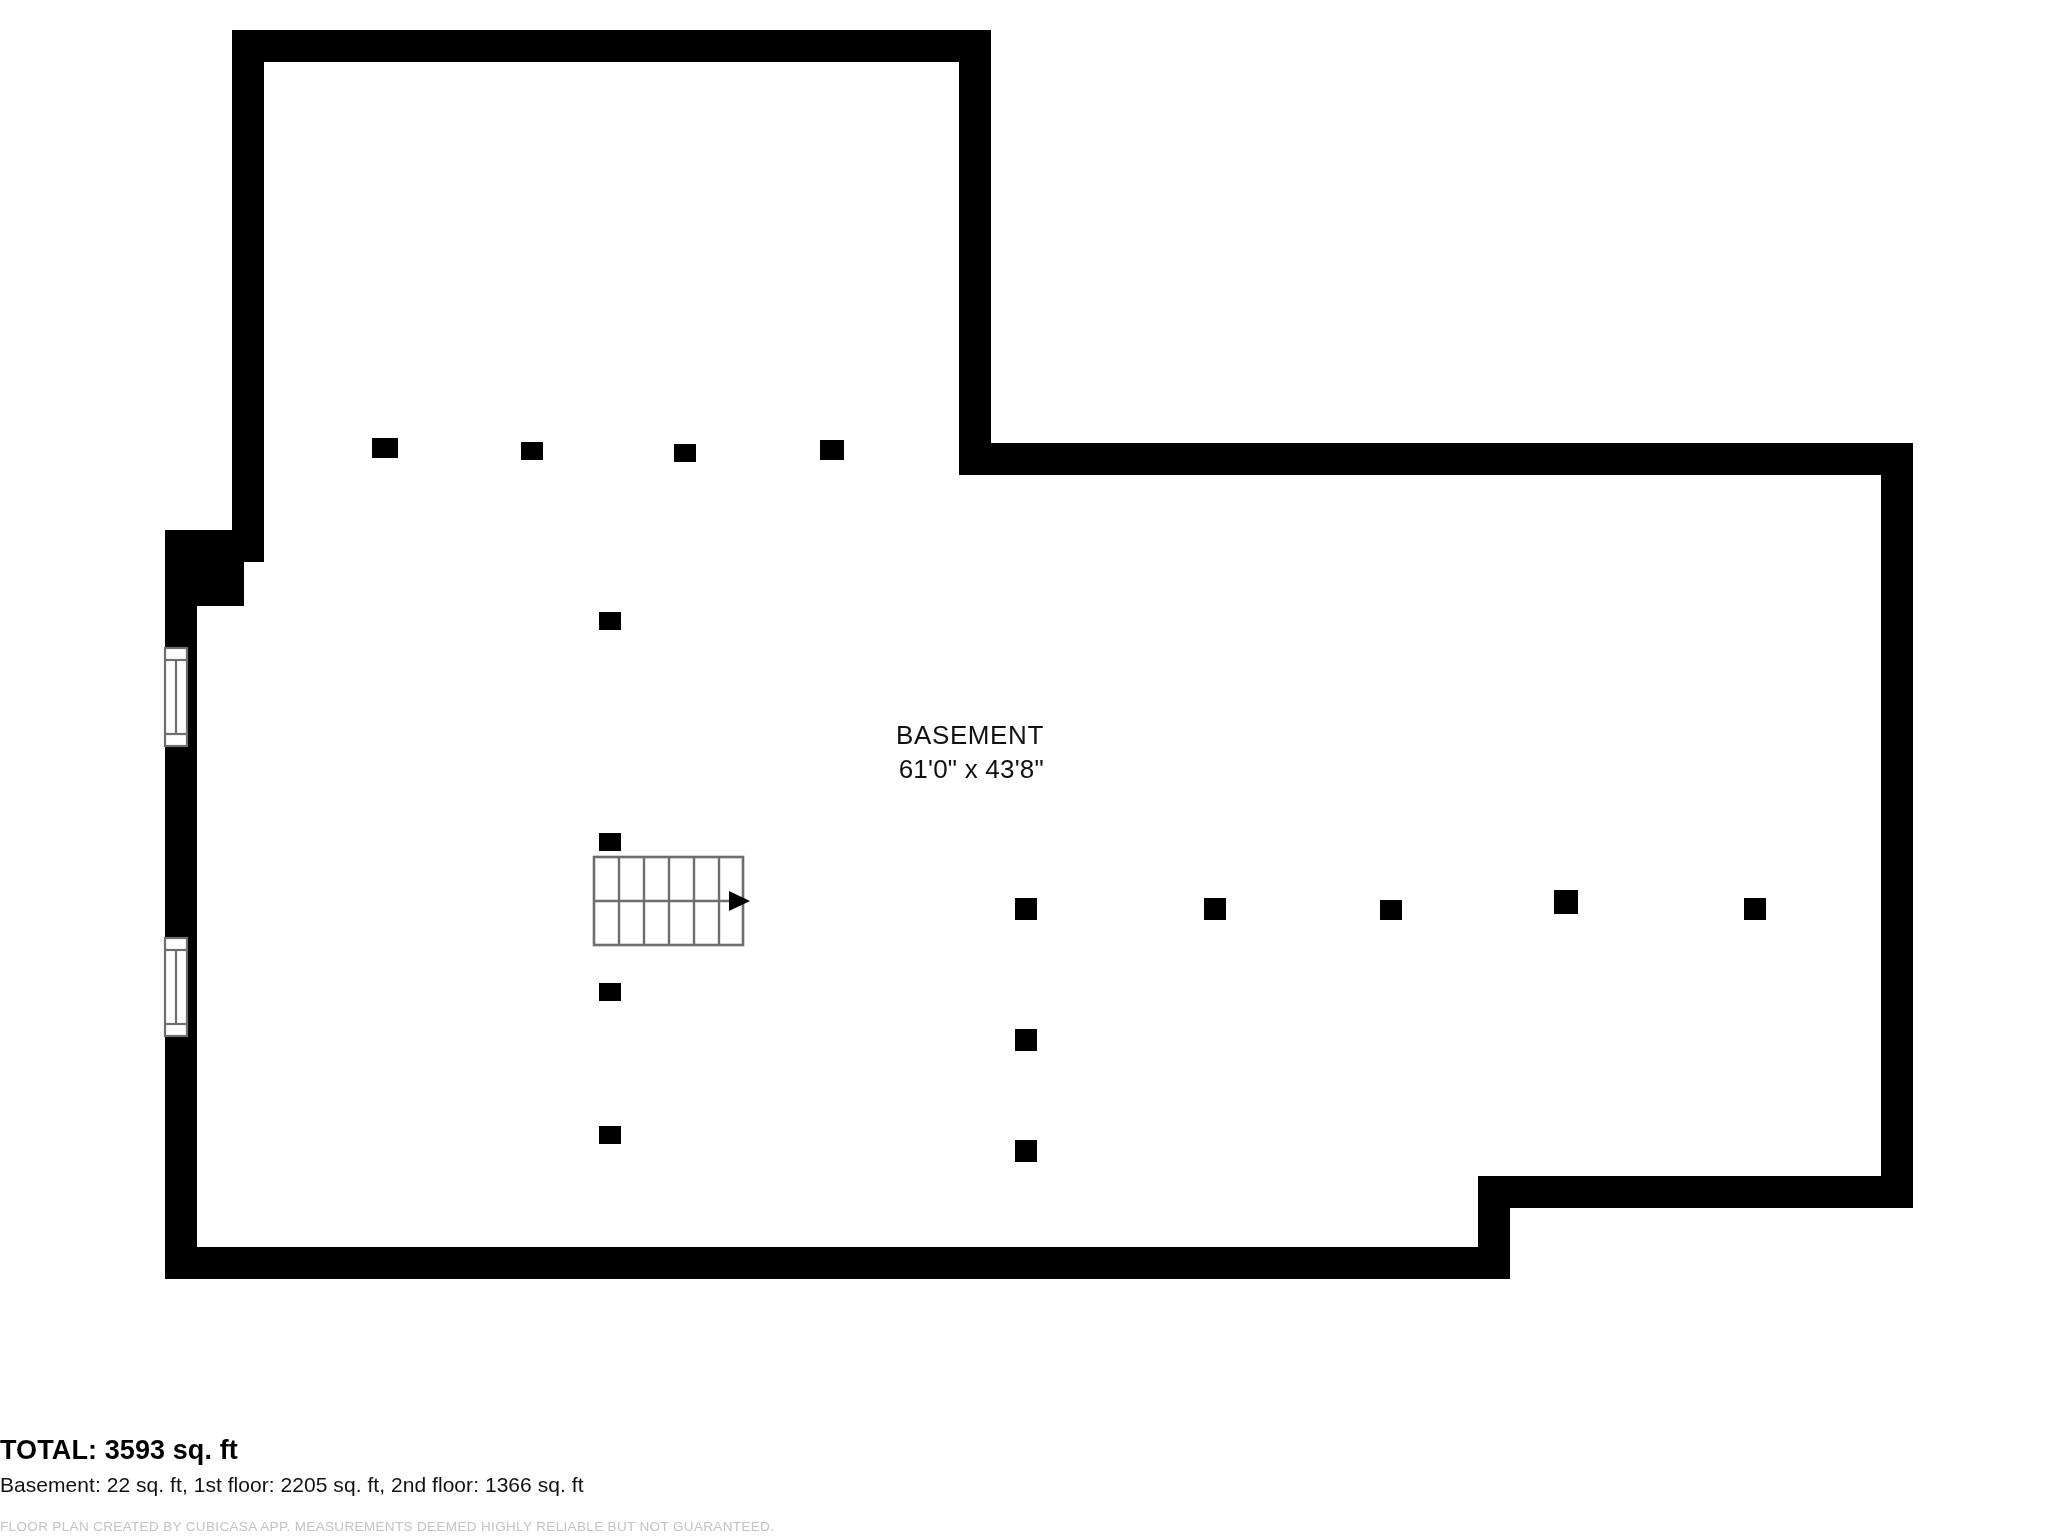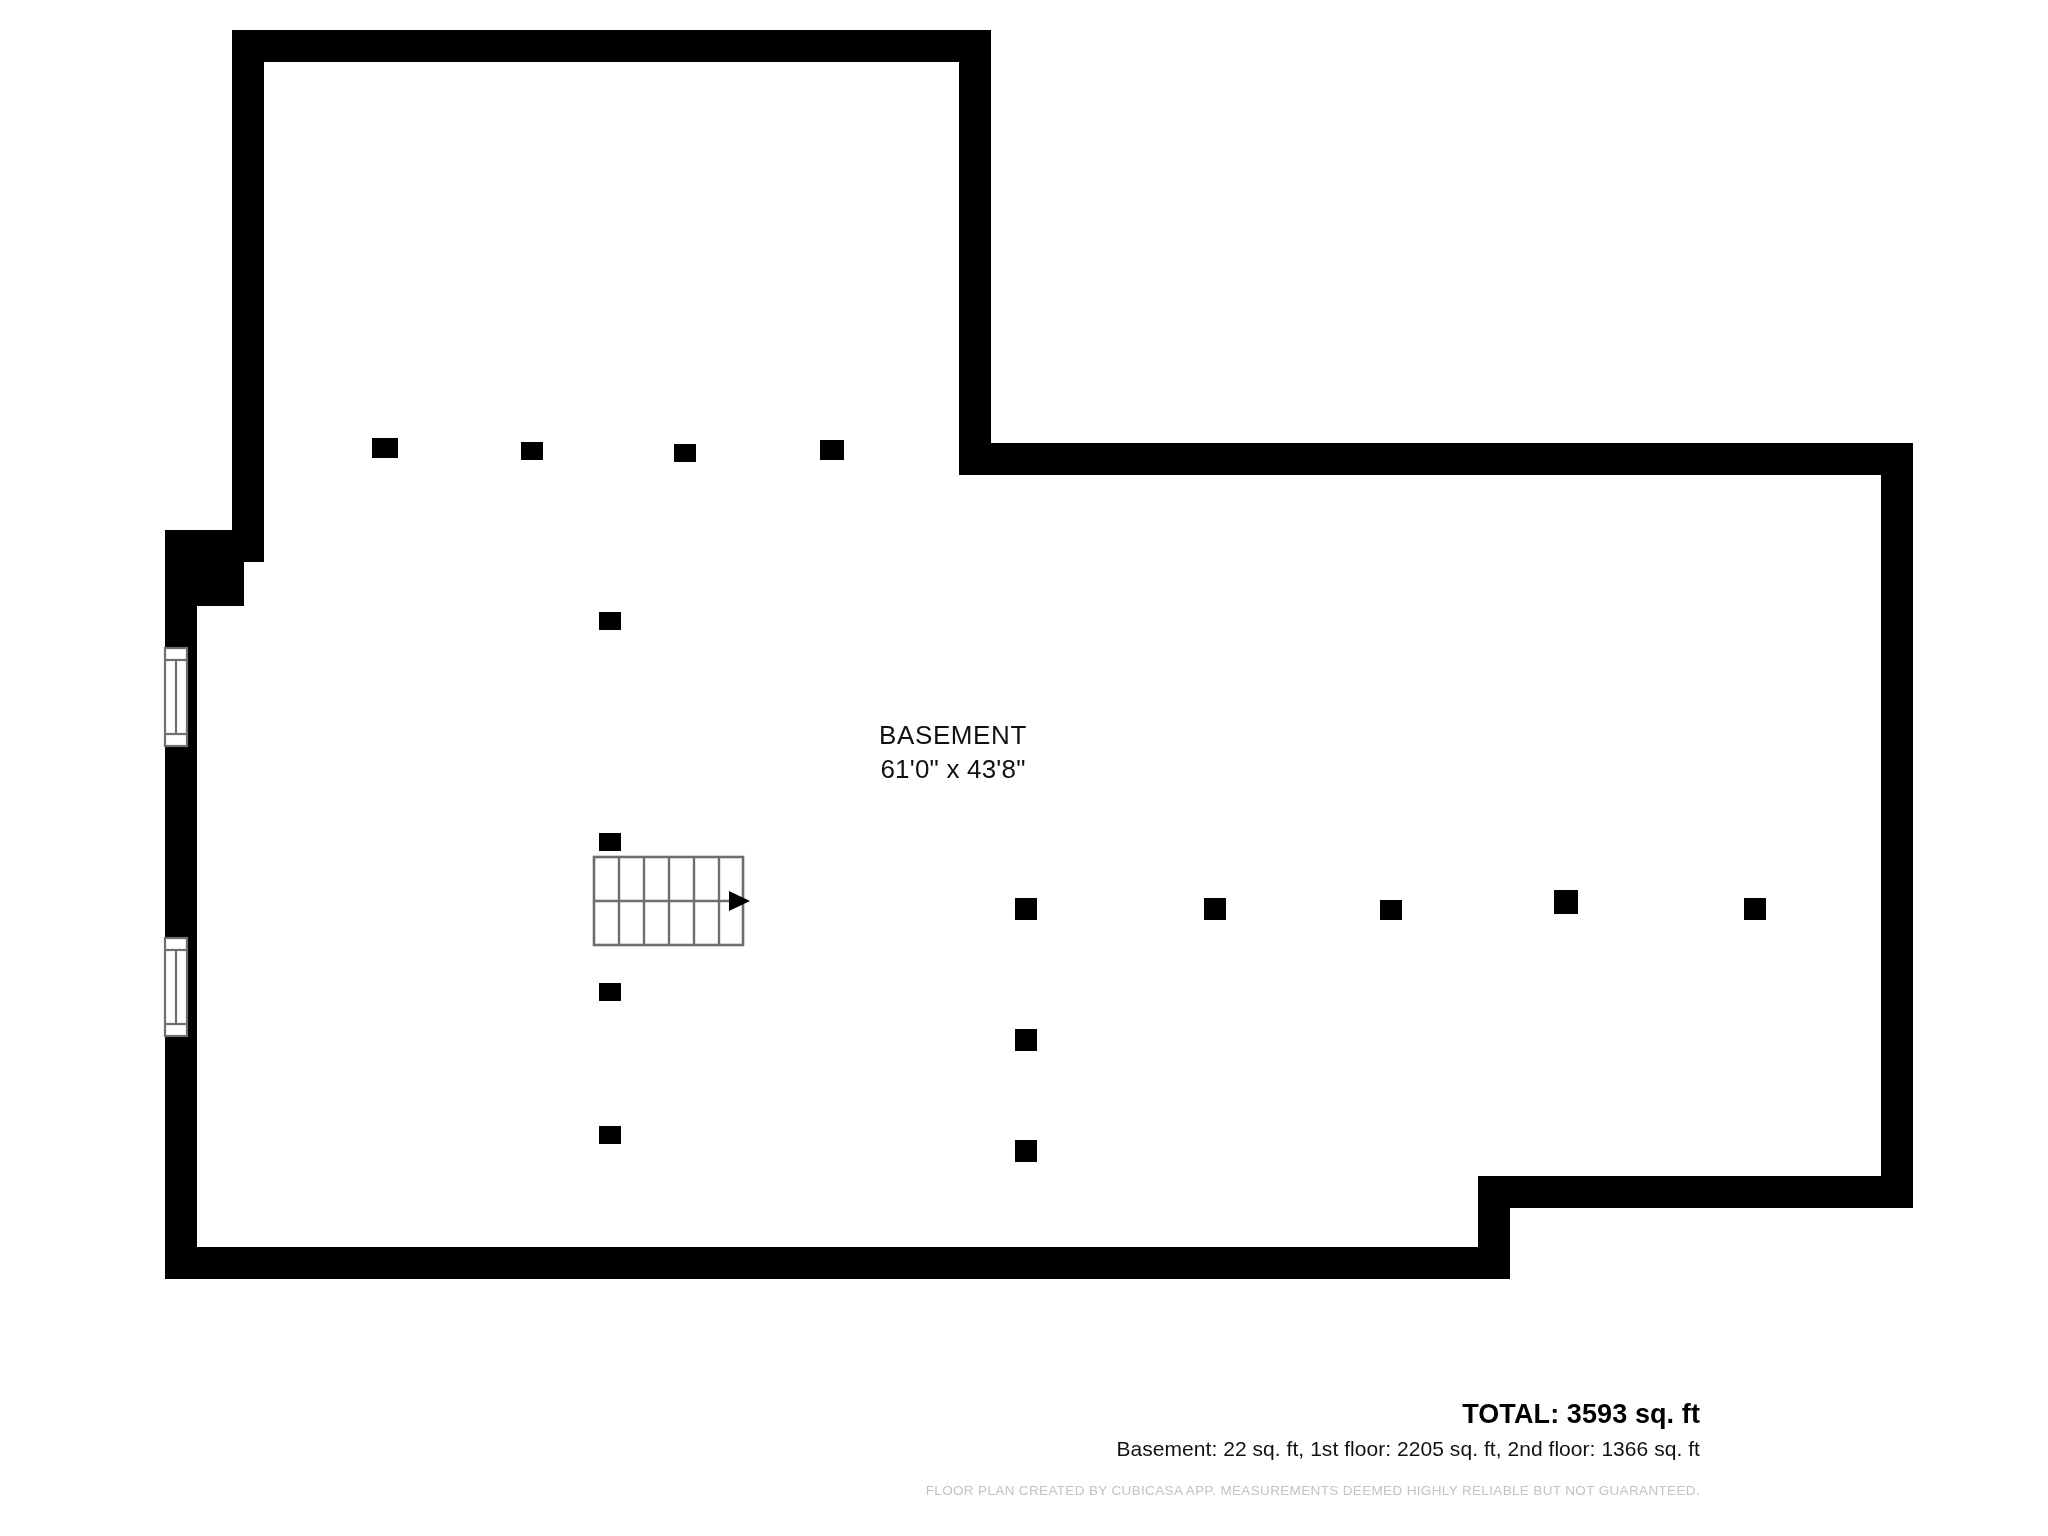--- a/index.html
+++ b/index.html
@@ -28,42 +28,43 @@
     position: absolute;
     left: 0;
     top: 0;
     width: 2048px;
     height: 1350px;
     display: block;
   }
 
   .room-label-group {
     position: absolute;
-    text-align: center;
+    text-align: right;
     line-height: 1.32;
     white-space: nowrap;
     user-select: none;
+    margin-left: 17px;
   }
   .room-name {
     font-size: 26px;
     letter-spacing: 0.6px;
     color: #111111;
   }
   .room-dims {
     font-size: 26px;
     letter-spacing: 0.2px;
     color: #111111;
   }
 
   #summary-block {
     position: absolute;
     left: 0;
-    top: 1399px;
+    top: 1435px;
     width: 1700px;
-    text-align: right;
+    text-align: left;
   }
   .summary-total {
     font-size: 27px;
     font-weight: bold;
     color: #000000;
     letter-spacing: 0.1px;
     margin-bottom: 7px;
   }
   .summary-line {
     font-size: 21px;

